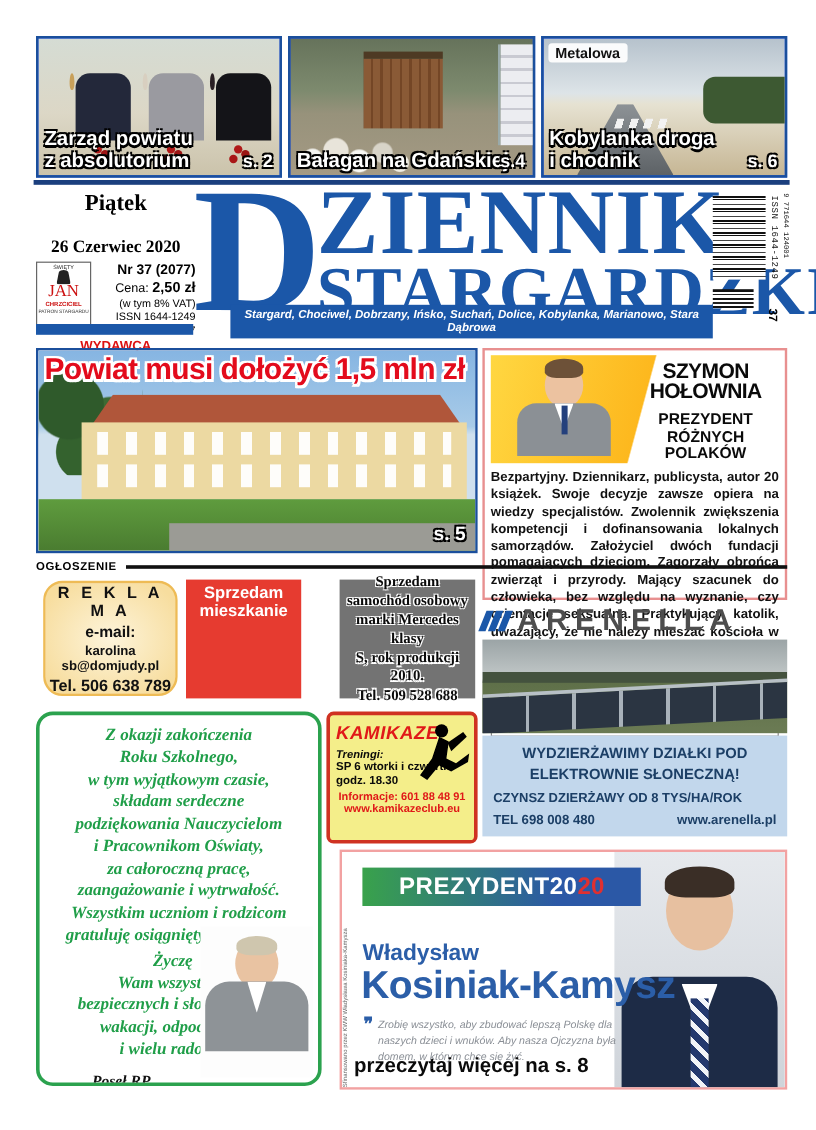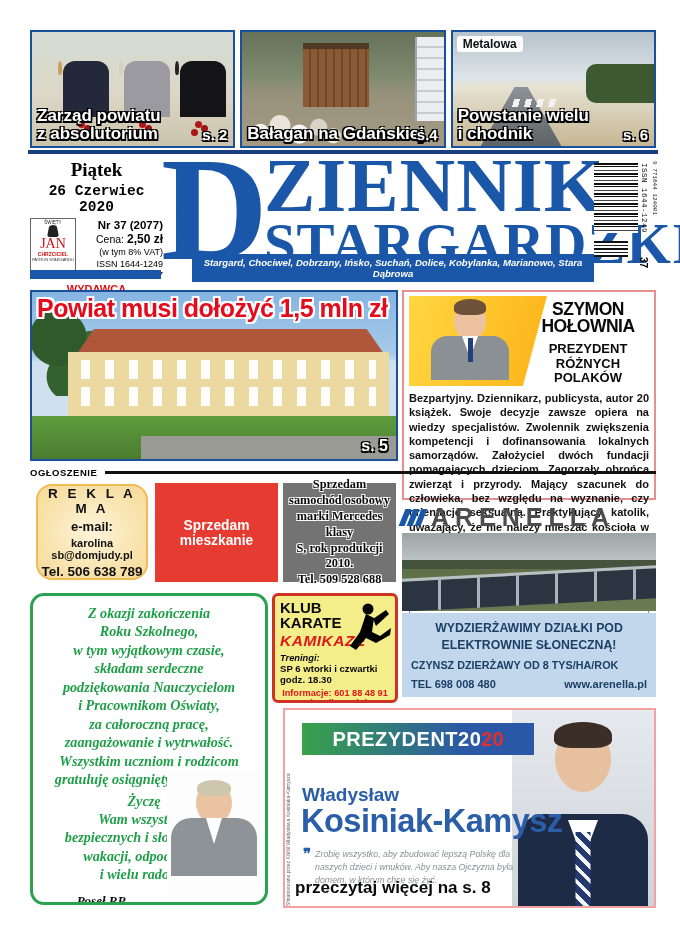--- a/index.html
+++ b/index.html
@@ -57,21 +57,21 @@
      background:linear-gradient(180deg,#5f9c3e,#4a7c30); }
   .hosp-road { position:absolute; left:30%; bottom:0; width:70%; height:14%; background:#9b9b95; }
 
   
   .navline { position:absolute; top:150px; left:28px; right:22px; height:4px; background:#1b3f7e; }
 
   
   .masthead { position:absolute; top:157px; left:0; right:0; height:131px; }
   .mh-left { position:absolute; left:30px; top:2px; width:133px; text-align:center; }
   .mh-day { font-family:"Liberation Serif",serif; font-weight:700; font-size:19px; }
-  .mh-date { font-family:Liberation Mono, monospace; font-weight:700; font-size:14.5px; margin-top:2px; }
+  .mh-date { font-family:Liberation Serif, serif; font-weight:700; font-size:14.5px; margin-top:17px; }
   .mh-row { display:flex; margin-top:3px; gap:3px; align-items:flex-start; }
   .mh-logo { width:46px; height:54px; border:1px solid #666; background:#fff; padding:1px; flex:0 0 auto; }
   .mh-logo-top { font-size:4.5px; color:#222; }
   .mh-logo-fig { width:12px; height:12px; margin:0 auto; background:#222; border-radius:50% 50% 20% 20%; clip-path:polygon(20% 0,80% 0,100% 100%,0 100%); }
   .mh-logo-name { font-family:"Liberation Serif",serif; color:#cc1111; font-weight:400; font-size:14px; line-height:1; }
   .mh-logo-sub { color:#cc1111; font-weight:700; font-size:5px; }
   .mh-logo-sub2 { color:#333; font-size:4px; }
   .mh-details { text-align:right; flex:1; line-height:1.25; }
   .mh-issue { font-weight:700; font-size:11.5px; }
   .mh-price { font-size:10.5px; } .mh-price b { font-size:12px; }
@@ -130,22 +130,22 @@
   .ogl-line { flex:1; height:2.5px; background:#111; }
 
   
   .ad-reklama { position:absolute; top:484px; left:36px; width:112px; height:96px; border-radius:16px;
      background:radial-gradient(ellipse at center,#fdf4da 0%,#f7dd9e 85%); border:2px solid #eebb55;
      display:flex; flex-direction:column; justify-content:center; text-align:center; gap:3px; color:#111; }
   .rk-title { font-weight:700; font-size:13.5px; letter-spacing:3px; }
   .rk-l1 { font-weight:700; font-size:13px; }
   .rk-l2 { font-weight:700; font-size:11px; }
   .rk-l3 { font-weight:700; font-size:13.5px; }
-  .ad-mieszkanie { position:absolute; top:483px; left:155px; width:123px; height:99px; background:#e63b30; color:#fff;
-     display:flex; flex-direction:column; justify-content:center; text-align:center; padding:3px; }
+  .ad-mieszkanie { position:absolute; top:483px; left:155px; width:96px; height:99px; background:#e63b30; color:#fff;
+     display:flex; flex-direction:row; justify-content:center; text-align:center; padding:3px; }
   .mk-title { font-weight:700; font-size:13.8px; }
   .mk-lines { font-weight:700; font-size:10.3px; line-height:1.35; margin-top:2px; }
   .mk-phone { font-weight:700; font-size:15.5px; margin-top:2px; }
   .ad-samochod { position:absolute; top:483px; left:283px; width:113px; height:99px; background:#737373;
      display:flex; align-items:center; justify-content:center; text-align:center; }
   .sm-text { font-family:"Liberation Serif",serif; font-weight:700; font-size:12.3px; line-height:1.3; color:#0a0a0a;
      text-shadow:-1px -1px 0 #fff,1px -1px 0 #fff,-1px 1px 0 #fff,1px 1px 0 #fff; }
 
   
   .arenella { position:absolute; top:503px; left:402px; width:254px; height:196px; }
@@ -236,21 +236,21 @@
       <div class="teaser-caption">Bałagan na Gdańskiej</div>
       <div class="teaser-page">s.4</div>
     </div>
     <div class="teaser">
       <div class="ph ph-road">
         <div class="treeline"></div>
           <div class="roadbed"></div>
           <div class="cwalk"></div>
       </div>
       <div class="teaser-tag">Metalowa</div>
-      <div class="teaser-caption pre">Powstanie wielu
+      <div class="teaser-caption pre">Kobylanka droga
 i chodnik</div>
       <div class="teaser-page">s. 6</div>
     </div>
   </div>
 
   <div class="navline"></div>
 
   <div class="masthead">
     <div class="mh-left">
       <div class="mh-day">Piątek</div>
@@ -405,22 +405,20 @@
       <div class="rz-head">
           <div class="rz-hair"></div>
         </div>
       <div class="rz-coat">
           <div class="rz-shirt"></div>
         </div>
     </div>
   </div>
 
   <div class="karate">
-    <div class="ka-title pre">KLUB
-KARATE</div>
     <div class="ka-brand">KAMIKAZE</div>
     <svg class="ka-kick" viewBox="0 0 46 56">
       <circle cx="22" cy="7" r="5.5" fill="#000"></circle>
       <path d="M20 12 L28 16 L26 30 L34 34 L45 26 L44 33 L30 41 L20 36 L10 48 L4 44 L14 30 Z" fill="#000"></path>
       <path d="M27 17 L40 8 L43 12 L30 24 Z" fill="#000"></path>
     </svg>
     <div class="ka-lbl">Treningi:</div>
     <div class="ka-tr">SP 6 wtorki i czwartki godz. 18.30</div>
     <div class="ka-info">Informacje: 601 88 48 91</div>
     <div class="ka-site">www.kamikazeclub.eu</div>

